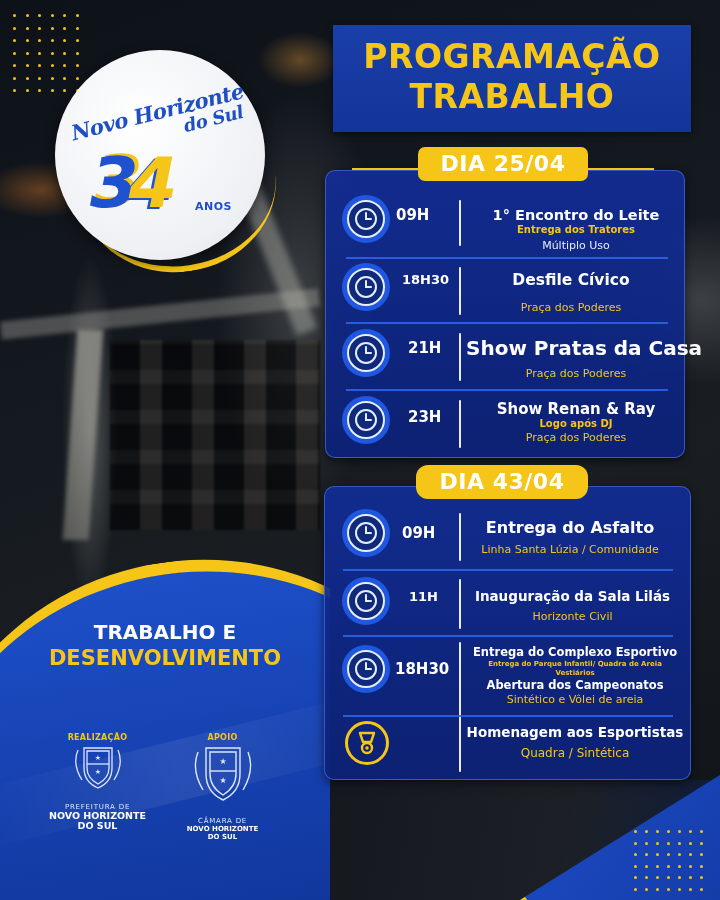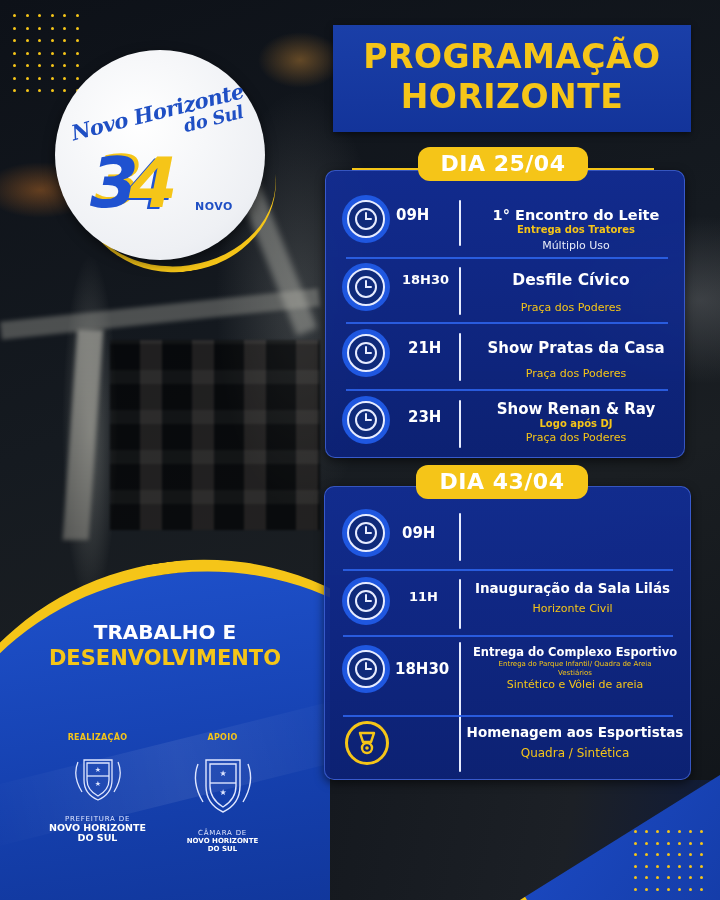--- a/index.html
+++ b/index.html
@@ -50,21 +50,21 @@
   .blue-panel { position: absolute; left: 0; top: 540px; width: 330px; height: 360px; overflow: hidden; }
   .blue-panel::before { content: ""; position: absolute; left: -80px; top: 20px; width: 560px; height: 520px; border-radius: 50% 50% 0 0;
     background: linear-gradient(180deg, #1d4fc8 0%, #1540ae 40%, #0c2c86 100%); border-top: 12px solid #f5c518; transform: rotate(-8deg); }
   .panel-sheen { position: absolute; left: -30px; top: 200px; width: 420px; height: 60px; background: linear-gradient(90deg, transparent, rgba(255,255,255,.08), transparent); transform: rotate(-14deg); }
 
   .slogan { position: absolute; left: 0; top: 619px; width: 330px; text-align: center; font-weight: bold; font-size: 20px; line-height: 26px; color: #ffffff; }
   .slogan .hl { color: #f5c518; font-size: 21px; }
 
   .sponsors { position: absolute; left: 40px; top: 733px; width: 240px; display: flex; justify-content: space-between; }
   .sponsor { width: 115px; text-align: center; color: #fff; }
-  .sponsor .lbl { color: #f5c518; font-size: 8px; font-weight: bold; letter-spacing: .3px; margin-bottom: 12px; }
+  .sponsor .lbl { color: #f5c518; font-size: 8px; font-weight: bold; letter-spacing: .3px; margin-bottom: 0; }
   .crest { display: block; margin: 0 auto; }
   .sponsor .small { font-size: 7px; letter-spacing: .8px; color: #dfe6ff; margin-top: 11px; }
   .sponsor .big { font-size: 9.5px; font-weight: bold; line-height: 10px; }
   .sponsor.apoio .big { font-size: 7px; line-height: 8px; }
 
   
   .br-dark { position: absolute; left: 330px; top: 780px; width: 390px; height: 120px; background: linear-gradient(100deg, #15191f 0%, #1c2026 60%, #0f1b3b 100%); }
   .br-blue { position: absolute; left: 480px; top: 780px; width: 420px; height: 260px; background: linear-gradient(160deg, #1a47bd, #0d2e8c); transform: rotate(-32deg); transform-origin: 0 0; border-left: 6px solid #f5c518; left: 520px; top: 900px; }
 
   
@@ -72,37 +72,37 @@
   .title-box .t { display: block; text-align: center; color: #f5c518; font-weight: bold; font-size: 33px; line-height: 40px; letter-spacing: .5px; }
   .title-box .t1 { margin-top: 12px; }
 
   .card { position: absolute; left: 325px; width: 360px; border-radius: 10px;
     background: linear-gradient(180deg, rgba(18,45,150,.93), rgba(12,34,120,.95));
     border: 1px solid rgba(90,130,255,.55); box-shadow: 0 3px 10px rgba(0,0,0,.55); }
   .card1 { top: 170px; height: 288px; }
   .card2 { top: 486px; height: 294px; left: 324px; width: 367px; }
 
   .pill { position: absolute; height: 34px; border-radius: 12px; background: #f5c518; color: #fff; font-weight: bold; font-size: 22px; line-height: 34px; text-align: center; letter-spacing: .5px; }
-  .pill1 { left: 418px; top: 147px; width: 170px; }
+  .pill1 { left: 418px; top: 147px; width: 170px; border-radius: 7px; }
   .pill2 { left: 416px; top: 465px; width: 172px; }
   .pill-line { position: absolute; height: 2px; background: #f5c518; top: 168px; }
   .row-sep { position: absolute; height: 1.5px; background: #2c62e8; opacity: .9; }
 
   .icon-clock { position: absolute; width: 48px; height: 48px; border-radius: 50%; background: #1f57e0; }
   .icon-clock::before { content: ""; position: absolute; inset: 5px; border-radius: 50%; background: #0f2a7a; border: 2px solid #e7ecff; }
   .icon-clock svg { position: absolute; left: 12px; top: 12px; }
   .icon-medal { position: absolute; width: 44px; height: 44px; border-radius: 50%; border: 3px solid #f5c518; }
 
   .time { position: absolute; color: #fff; font-weight: bold; font-size: 15px; }
   .vbar { position: absolute; width: 2px; background: #e7ecff; border-radius: 1px; }
 
   .ev { position: absolute; text-align: center; }
   .ev-title { color: #fff; font-weight: bold; font-size: 14.5px; line-height: 18px; white-space: nowrap; }
   .ev-hl { color: #f5c518; font-weight: bold; font-size: 10px; line-height: 12px; white-space: nowrap; }
-  .ev-hl-sm { color: #f5c518; font-weight: normal; font-size: 7px; line-height: 9px; white-space: nowrap; }
+  .ev-hl-sm { color: #f5c518; font-weight: bold; font-size: 7px; line-height: 9px; white-space: nowrap; }
   .ev-place { color: #f5c518; font-size: 11px; line-height: 14px; white-space: nowrap; }
   .ev-place.white { color: #e8ecf8; }
 </style>
 </head>
 <body>
 
 <div class="bg"></div>
 <div class="road-d"></div>
 <div class="road-h"></div>
 <div class="road-v"></div>
@@ -153,21 +153,21 @@
     <span></span>
 </div>
 
 <div class="logo-ring"></div>
 <div class="logo">
   <div class="logo-name">
     <span>Novo Horizonte</span>
     <span class="sub">do Sul</span>
   </div>
   <div class="logo-34"><span class="d3">3</span><span class="d4">4</span></div>
-  <div class="logo-anos">NOVO</div>
+  <div class="logo-anos">ANOS</div>
 </div>
 
 <div class="blue-panel">
   <div class="panel-sheen"></div>
 </div>
 
 <div class="slogan">
   <div>TRABALHO E</div>
   <div class="hl">DESENVOLVIMENTO</div>
 </div>
@@ -249,21 +249,21 @@
     <span></span>
     <span></span>
     <span></span>
     <span></span>
     <span></span>
     <span></span>
 </div>
 
 <div class="title-box">
   <span class="t t1">PROGRAMAÇÃO</span>
-  <span class="t">HORIZONTE</span>
+  <span class="t">TRABALHO</span>
 </div>
 
 <div class="card card1">
 
   <div class="icon-clock" style="left:16px;top:24px;">
     <svg width="24" height="24" viewBox="0 0 24 24">
         <circle cx="12" cy="12" r="10" fill="none" stroke="#e7ecff" stroke-width="2"></circle>
         <path d="M12 6v6h5" stroke="#e7ecff" stroke-width="2" fill="none" stroke-linecap="round"></path>
       </svg>
   </div>
@@ -292,21 +292,21 @@
 
   <div class="icon-clock" style="left:16px;top:158px;">
     <svg width="24" height="24" viewBox="0 0 24 24">
         <circle cx="12" cy="12" r="10" fill="none" stroke="#e7ecff" stroke-width="2"></circle>
         <path d="M12 6v6h5" stroke="#e7ecff" stroke-width="2" fill="none" stroke-linecap="round"></path>
       </svg>
   </div>
   <div class="time" style="left:82px;top:168px;">21H</div>
   <div class="vbar" style="left:133px;top:162px;height:48px;"></div>
   <div class="ev" style="left:140px;top:168px;width:220px;">
-    <div class="ev-title" style="font-size:15px;">Show Pratas da Casa</div>
+    <div class="ev-title" style="font-size:20px;">Show Pratas da Casa</div>
     <div class="ev-place" style="margin-top:10px;">Praça dos Poderes</div>
   </div>
   <div class="row-sep" style="left:20px;top:218px;width:322px;"></div>
 
   <div class="icon-clock" style="left:16px;top:225px;">
     <svg width="24" height="24" viewBox="0 0 24 24">
         <circle cx="12" cy="12" r="10" fill="none" stroke="#e7ecff" stroke-width="2"></circle>
         <path d="M12 6v6h5" stroke="#e7ecff" stroke-width="2" fill="none" stroke-linecap="round"></path>
       </svg>
   </div>
@@ -325,48 +325,53 @@
 <div class="card card2">
 
   <div class="icon-clock" style="left:17px;top:22px;">
     <svg width="24" height="24" viewBox="0 0 24 24">
         <circle cx="12" cy="12" r="10" fill="none" stroke="#e7ecff" stroke-width="2"></circle>
         <path d="M12 6v6h5" stroke="#e7ecff" stroke-width="2" fill="none" stroke-linecap="round"></path>
       </svg>
   </div>
   <div class="time" style="left:77px;top:37px;">09H</div>
   <div class="vbar" style="left:134px;top:26px;height:48px;"></div>
+  <div class="ev" style="left:140px;top:32px;width:210px;">
+    <div class="ev-title" style="font-size:16px;">Entrega do Asfalto</div>
+    <div class="ev-place" style="margin-top:6px;">Linha Santa Lúzia  / Comunidade</div>
+  </div>
   <div class="row-sep" style="left:18px;top:82px;width:330px;"></div>
 
   <div class="icon-clock" style="left:17px;top:90px;">
     <svg width="24" height="24" viewBox="0 0 24 24">
         <circle cx="12" cy="12" r="10" fill="none" stroke="#e7ecff" stroke-width="2"></circle>
         <path d="M12 6v6h5" stroke="#e7ecff" stroke-width="2" fill="none" stroke-linecap="round"></path>
       </svg>
   </div>
   <div class="time" style="left:84px;top:102px;font-size:13px;">11H</div>
   <div class="vbar" style="left:134px;top:92px;height:50px;"></div>
-  <div class="ev" style="left:140px;top:92px;width:215px;">
+  <div class="ev" style="left:140px;top:100px;width:215px;">
     <div class="ev-title" style="font-size:13.5px;">Inauguração da Sala Lilás</div>
     <div class="ev-place" style="margin-top:5px;">Horizonte Civil</div>
   </div>
   <div class="row-sep" style="left:18px;top:148px;width:330px;"></div>
 
   <div class="icon-clock" style="left:17px;top:158px;">
     <svg width="24" height="24" viewBox="0 0 24 24">
         <circle cx="12" cy="12" r="10" fill="none" stroke="#e7ecff" stroke-width="2"></circle>
         <path d="M12 6v6h5" stroke="#e7ecff" stroke-width="2" fill="none" stroke-linecap="round"></path>
       </svg>
   </div>
   <div class="time" style="left:70px;top:173px;">18H30</div>
   <div class="vbar" style="left:134px;top:155px;height:130px;"></div>
   <div class="ev" style="left:140px;top:158px;width:220px;">
     <div class="ev-title" style="font-size:11.5px;line-height:15px;">Entrega do Complexo Esportivo</div>
     <div class="ev-hl-sm">Entrega do Parque Infantil/ Quadra de Areia</div>
     <div class="ev-hl-sm">Vestiários</div>
+    <div class="ev-title" style="font-size:11.5px;line-height:15px;">Abertura dos Campeonatos</div>
     <div class="ev-place" style="font-size:11px;line-height:13px;">Sintético e Vôlei de areia</div>
   </div>
   <div class="row-sep" style="left:18px;top:228px;width:330px;"></div>
 
   <div class="icon-medal" style="left:20px;top:234px;">
     <svg width="38" height="38" viewBox="0 0 38 38" style="position:absolute;left:0;top:0;">
       <path d="M12 9 h14 l-3 9 h-8z" fill="none" stroke="#f5c518" stroke-width="2.4" stroke-linejoin="round"></path>
       <circle cx="19" cy="24" r="5" fill="none" stroke="#f5c518" stroke-width="2.4"></circle>
       <circle cx="19" cy="24" r="1.8" fill="#f5c518"></circle>
     </svg>

